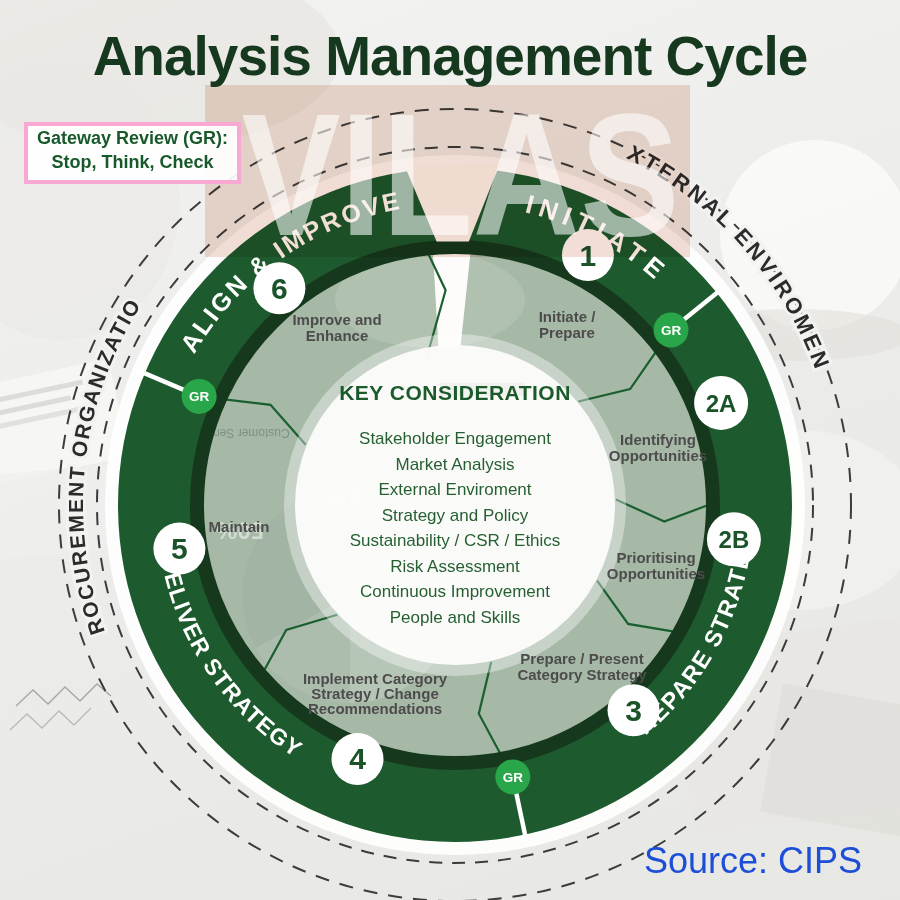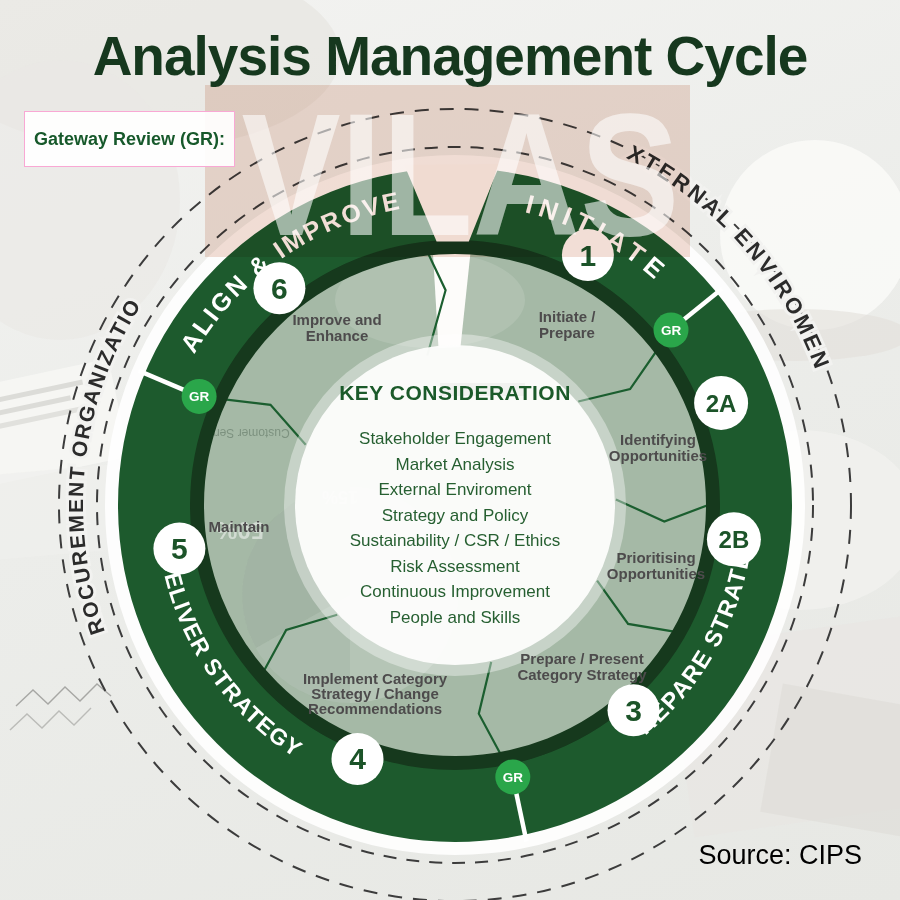--- a/index.html
+++ b/index.html
@@ -7,28 +7,28 @@
     width:900px;height:900px;position:relative;overflow:hidden;
     background:linear-gradient(160deg,#f3f3f1 0%,#ecedea 45%,#e7e8e4 100%);
     font-family:"Liberation Sans", sans-serif;
   }
   #stage{position:absolute;left:0;top:0;}
   .title{
     position:absolute;left:0;top:24px;width:900px;text-align:center;
     font-size:55px;font-weight:800;letter-spacing:-1px;color:#16381e;
   }
   .gateway-box{
-    position:absolute;left:24px;top:111px;width:209px;height:54px;
-    border:1px solid #f9a8d4;background:rgba(255,255,255,.92);
-    display:flex;flex-direction:column;justify-content:center;text-align:center;
+    position:absolute;left:24px;top:122px;width:209px;height:54px;
+    border:4px solid #f9a8d4;background:rgba(255,255,255,.92);
+    display:flex;flex-direction:column;justify-content:flex-start;text-align:center;
     color:#17592b;font-size:18px;font-weight:600;line-height:24px;
   }
   .gateway-box .gr{font-weight:800;}
   .source{
-    position:absolute;right:38px;top:840px;font-size:27px;font-weight:500;color:#000000;
+    position:absolute;right:38px;top:840px;font-size:36px;font-weight:500;color:#1d4ed8;
   }
   .wm-rect{
     position:absolute;left:205px;top:85px;width:485px;height:172px;
     background:#f2ded6;mix-blend-mode:multiply;pointer-events:none;
   }
   .wm-text{
     position:absolute;left:205px;top:85px;width:485px;height:180px;line-height:180px;
     text-align:center;font-size:175px;font-weight:800;letter-spacing:0px;
     color:rgba(255,255,255,.58);transform:scaleX(.85);transform-origin:center;
     pointer-events:none;
@@ -230,15 +230,16 @@
 
 <div class="wm-rect"></div>
 <div class="wm-text">VILAS</div>
 
 <div class="title">Analysis Management Cycle</div>
 
 <div class="gateway-box">
   <div>
     <span>Gateway Review (</span><span class="gr">GR</span><span>):</span>
   </div>
+  <div>Stop, Think, Check</div>
 </div>
 
 <div class="source">Source: CIPS</div>
 
 </body></html>

